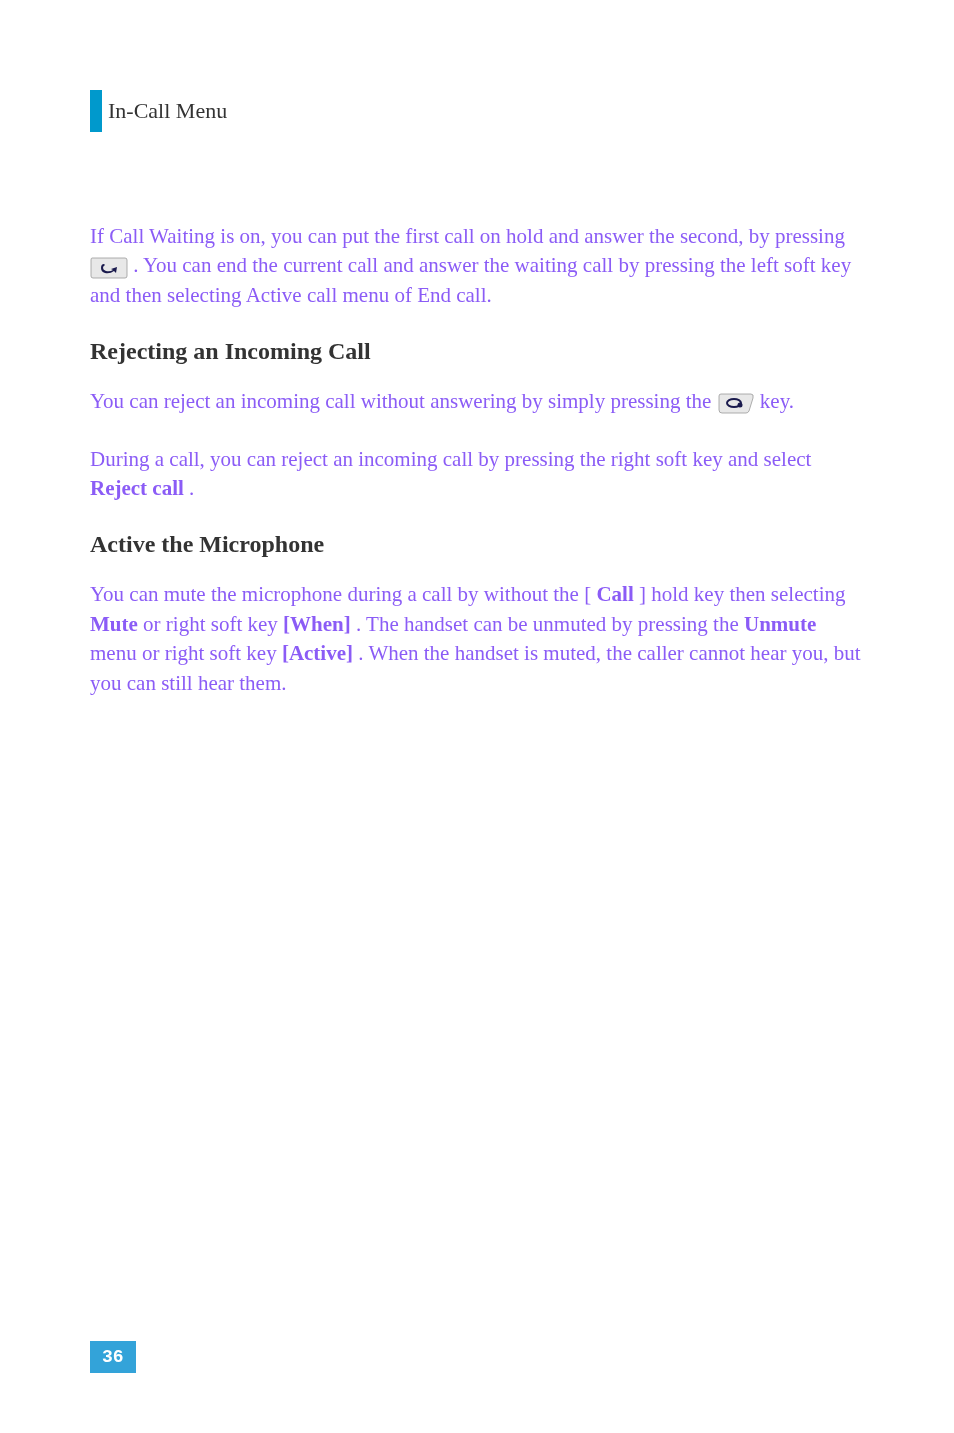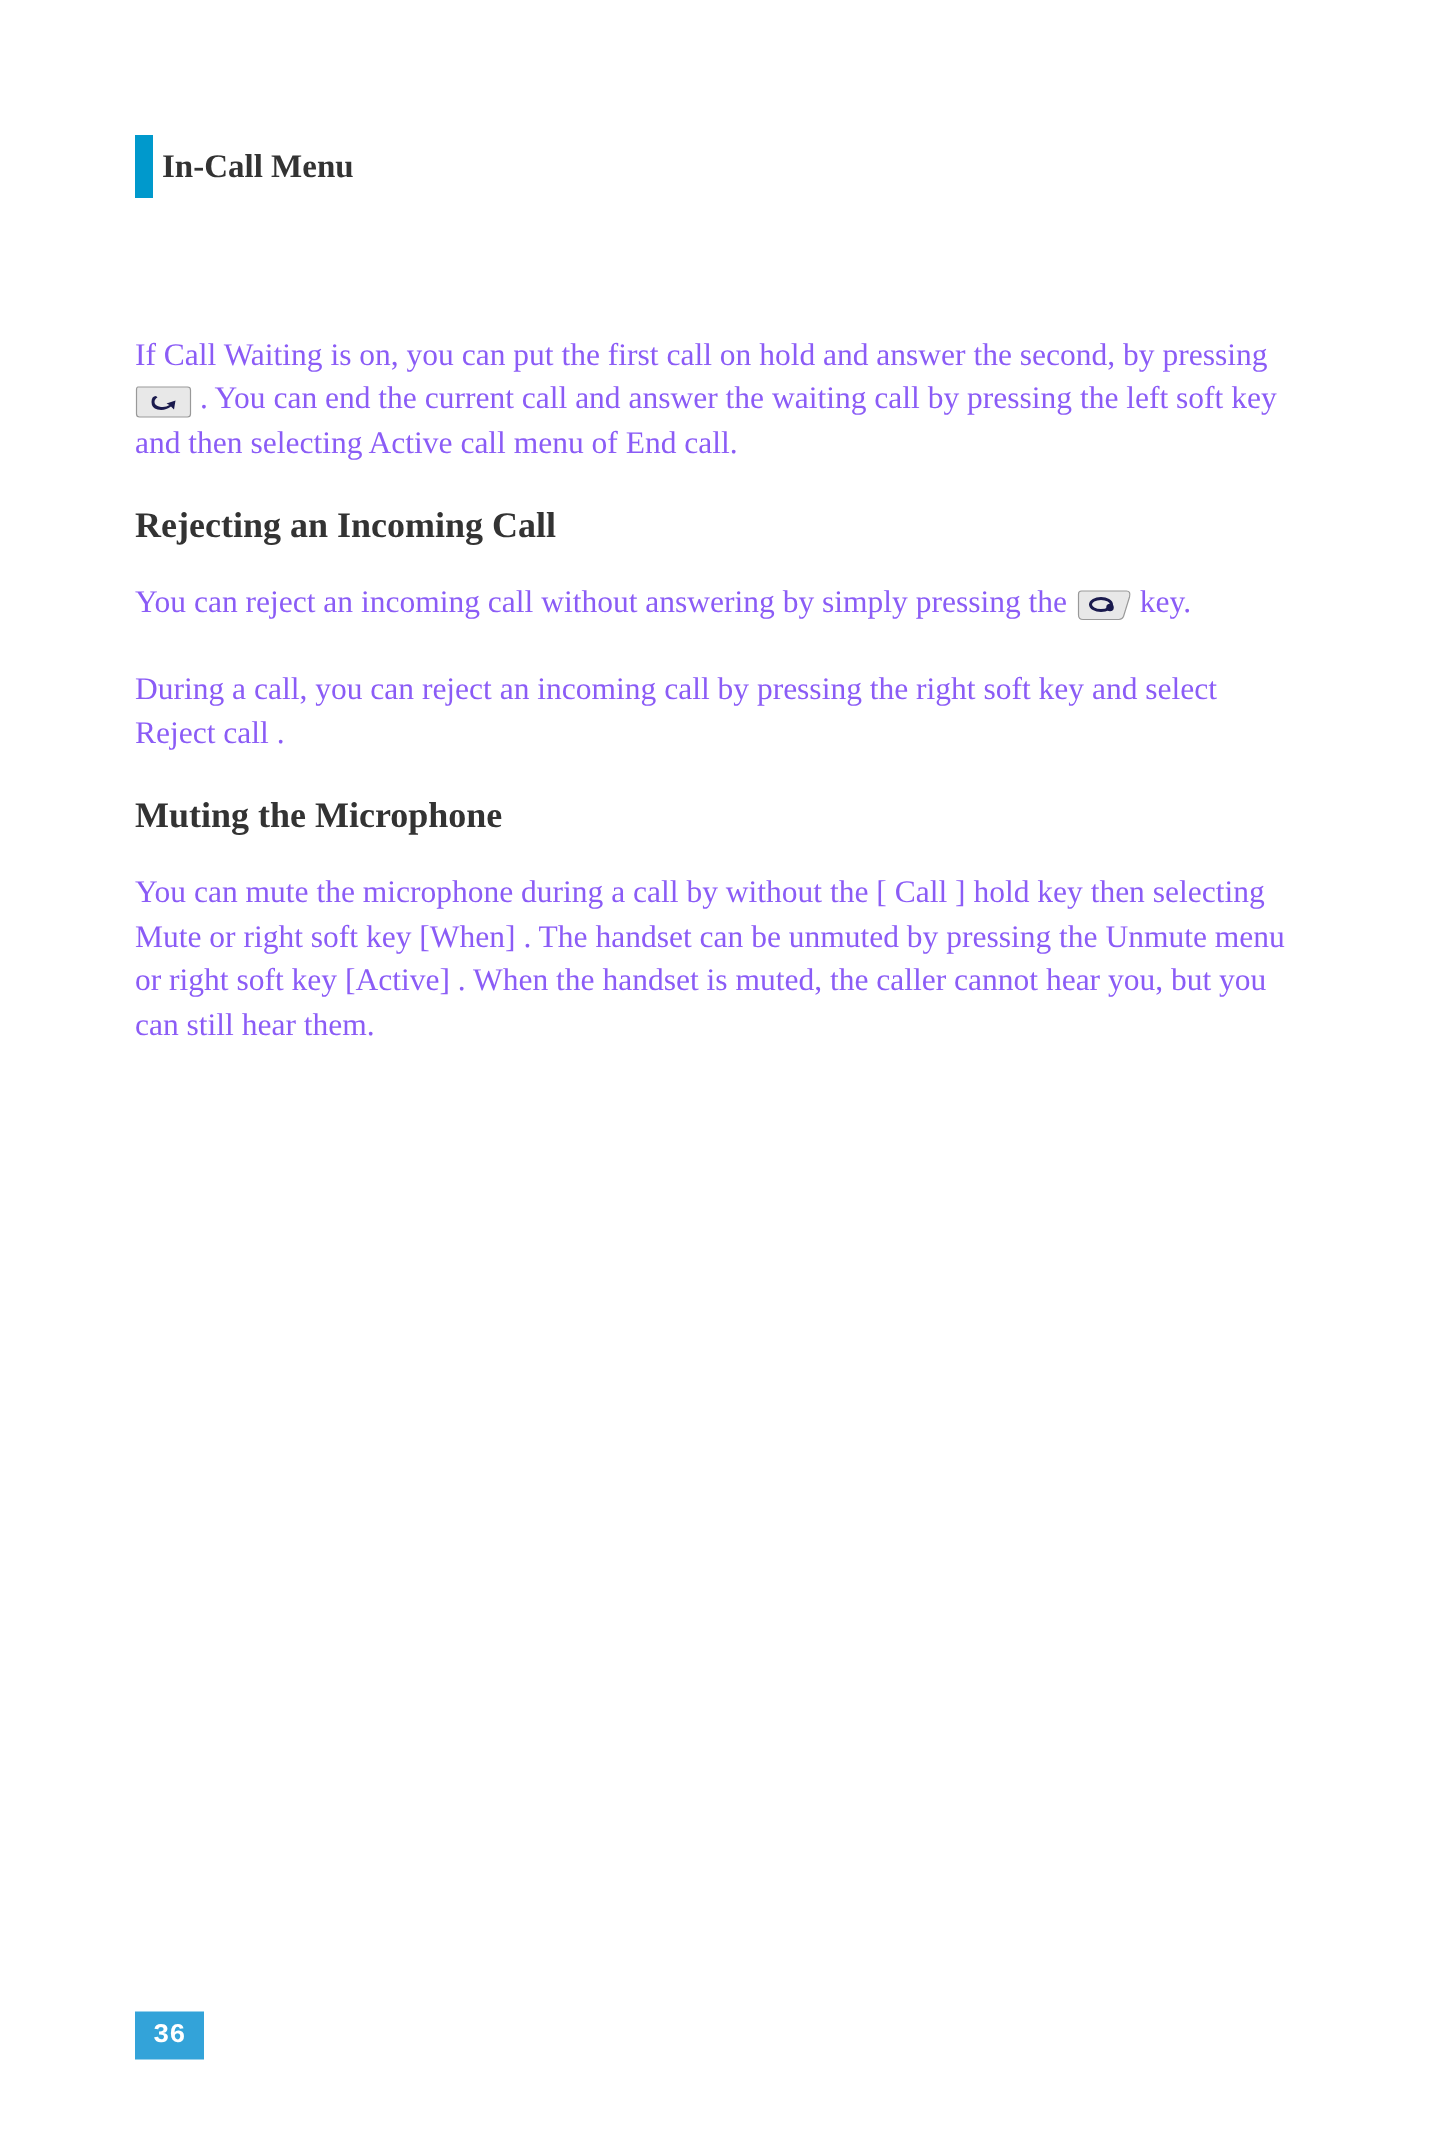--- a/index.html
+++ b/index.html
@@ -22,21 +22,21 @@
       margin-bottom: 90px;
     }
     .blue-bar {
       width: 12px;
       height: 42px;
       background: #0099cc;
       margin-right: 6px;
     }
     .header-title {
       font-size: 22px;
-      font-weight: bold;
+      font-weight: normal;
       color: #333333;
     }
     .body-text {
       font-size: 21px;
       line-height: 1.4;
       color: #8b5cf6;
       margin-bottom: 28px;
     }
     .section-heading {
       font-size: 24px;
@@ -65,21 +65,21 @@
       bottom: 60px;
       left: 90px;
       background: #33a3d9;
       color: #ffffff;
       font-size: 18px;
       font-weight: bold;
       padding: 6px 12px;
       font-family: Liberation Mono, monospace;
     }
     b {
-      font-weight: normal;
+      font-weight: bold;
     }
   </style>
 </head>
 <body>
 
 <div class="header-section">
   <div class="blue-bar"></div>
   <div class="header-title">In-Call Menu</div>
 </div>
 
@@ -107,21 +107,21 @@
   </span>
   <span> key.</span>
 </div>
 
 <div class="body-text">
   <span>During a call, you can reject an incoming call by pressing the right soft key and select </span>
   <b>Reject call</b>
   <span>.</span>
 </div>
 
-<div class="section-heading">Muting the Microphone</div>
+<div class="section-heading">Active the Microphone</div>
 
 <div class="body-text">
   <span>You can mute the microphone during a call by without the [</span>
   <b>Call</b>
   <span>] hold key then selecting </span>
   <b>Mute</b>
   <span> or right soft key </span>
   <b>[When]</b>
   <span>. The handset can be unmuted by pressing the </span>
   <b>Unmute</b>

